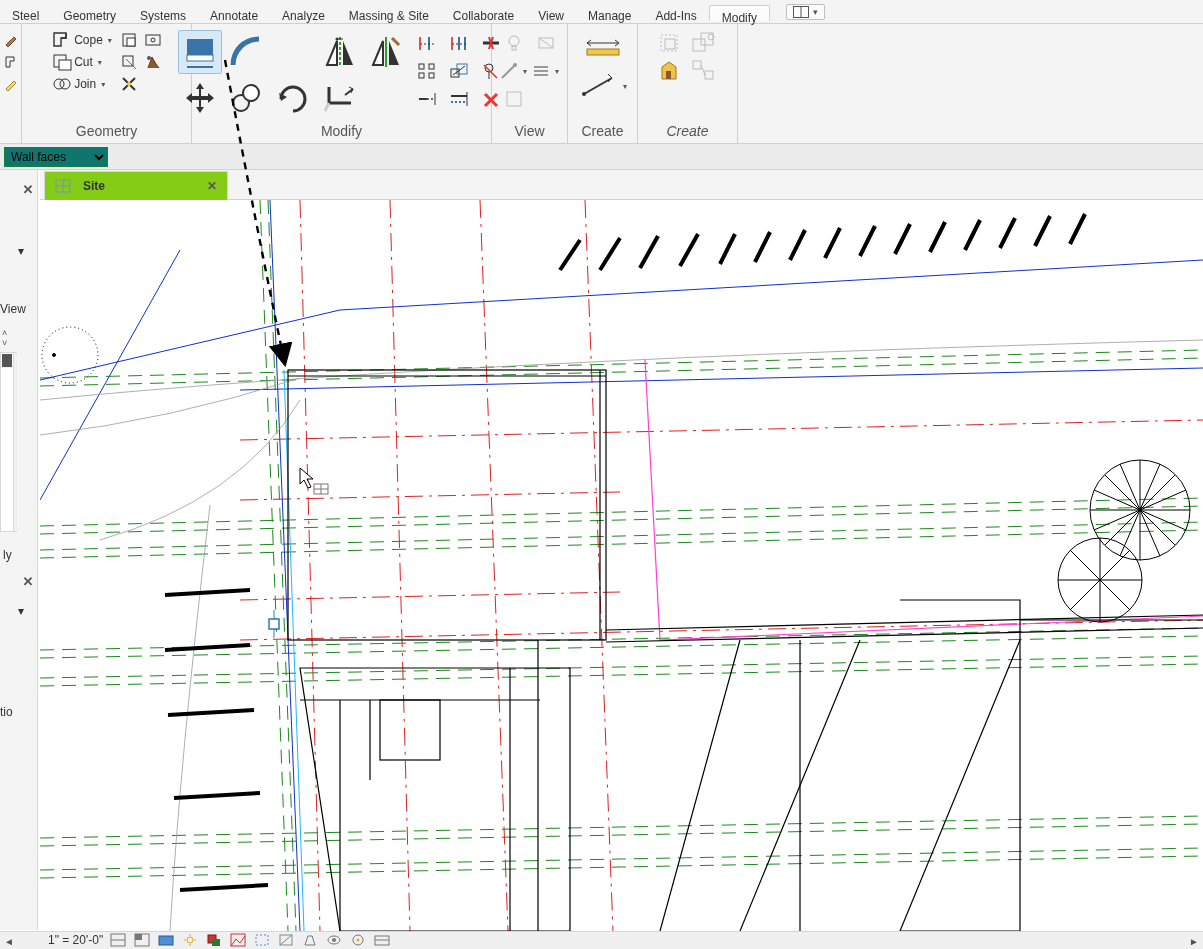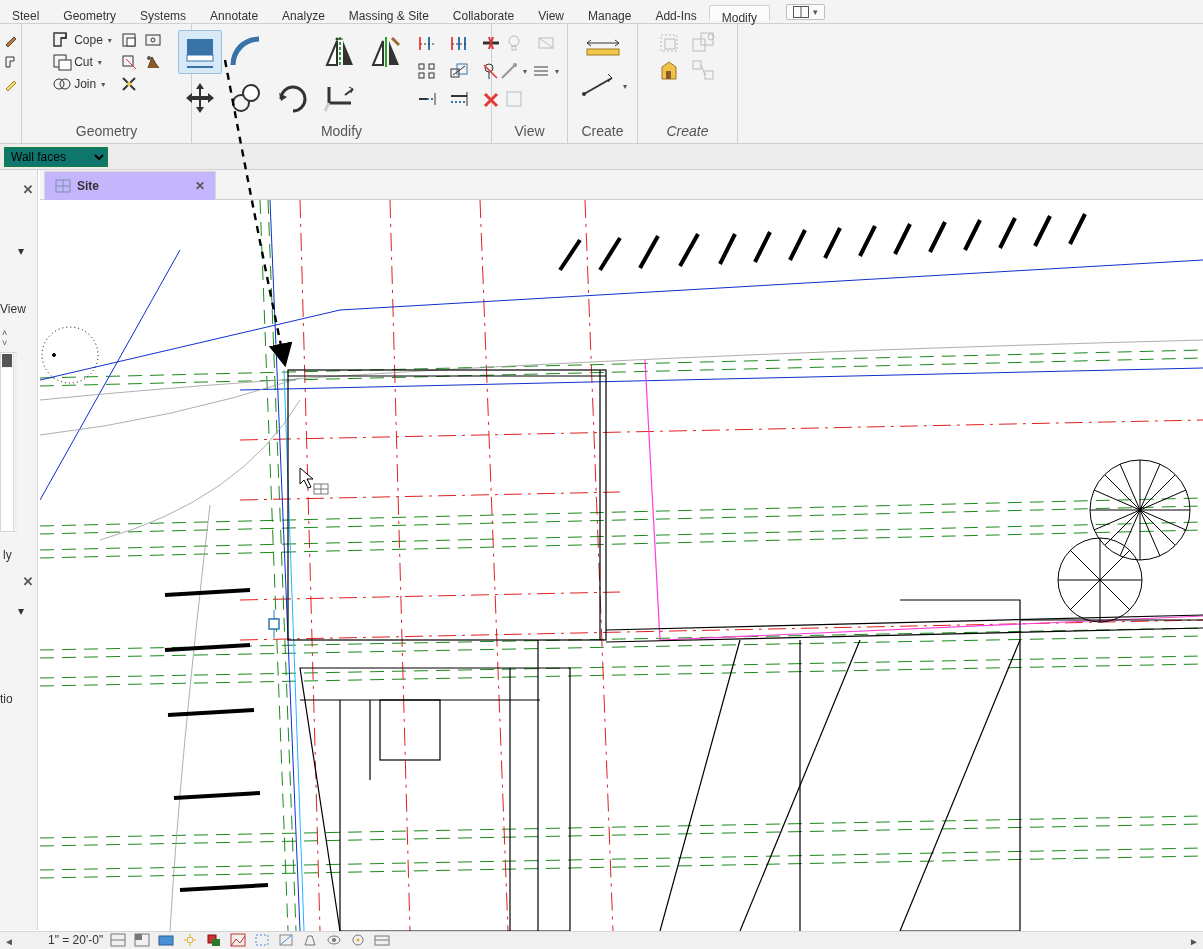--- a/index.html
+++ b/index.html
@@ -28,21 +28,21 @@
   .options-bar { height:26px; background:#ececec; border-bottom:1px solid #d0d0d0; display:flex; align-items:center; padding:0 4px; gap:6px;}
   select.combo { height:20px; font-size:12px; background:#0f766e; border:1px solid #15803d; padding:0 2px;}
   
   .left-strip1 { position:absolute; left:0; top:170px; width:38px; height:760px; background:#f4f4f4; border-right:1px solid #d7d7d7;}
   .close-x { position:absolute; width:14px; height:14px; line-height:12px; text-align:center; font-weight:bold; color:#555; font-size:13px;}
   .side-label { position:absolute; font-size:12px; color:#333;}
   .vchev { font-size:9px; color:#555; display:block;}
   .spinner {position:absolute; width:10px;}
   
   .view-tabbar { position:absolute; left:40px; right:0; top:170px; height:30px; background:#f4f4f4; border-bottom:1px solid #d0d0d0; display:flex; align-items:center;}
-  .view-tab { display:flex; align-items:center; gap:6px; padding:4px 10px; background:#c4b5fd; border:1px solid #d8d8d8; border-bottom:1px solid #fcfcfc; height:30px; position:relative; top:1px; margin-left:4px;}
+  .view-tab { display:flex; align-items:center; gap:12px; padding:4px 10px; background:#84cc16; border:1px solid #d8d8d8; border-bottom:1px solid #fcfcfc; height:30px; position:relative; top:1px; margin-left:4px;}
   .view-tab .tab-close { margin-left:90px; font-weight:bold; color:#555;}
   .grey-strip {position:absolute; left:200px; right:0; top:174px; height:20px; background:#cfcfcf;}
   
   .canvas { position:absolute; left:40px; top:200px; right:0; bottom:18px; background:#fff; overflow:hidden;}
   .canvas svg {position:absolute; left:0; top:0;}
   
   .hscroll { position:absolute; left:0; right:0; bottom:0; height:18px; background:#f0f0f0; border-top:1px solid #d6d6d6;}
   .hscroll .arrow{position:absolute; width:18px; height:18px; display:flex;align-items:center;justify-content:center; font-size:10px; color:#555;}
   .statusbar {position:absolute; left:48px; bottom:0; height:18px; display:flex; align-items:center; gap:6px; font-size:12px;}
   .sb-ico{width:18px;height:16px;display:flex;align-items:center;justify-content:center;}
@@ -446,21 +446,21 @@
   <span class="close-x" style="right:2px;top:14px">✕</span>
   <span class="side-label" style="left:18px;top:74px">▾</span>
   <span class="side-label" style="left:0;top:132px">View</span>
   <div class="spinner" style="left:2px; top:158px">
      <span class="vchev">˄</span>
      <span class="vchev">˅</span>
   </div>
   <span class="side-label" style="left:3px; top:378px">ly</span>
   <span class="close-x" style="right:2px;top:406px">✕</span>
   <span class="side-label" style="left:18px;top:434px">▾</span>
-  <span class="side-label" style="left:0px; top:522px">tio</span>
+  <span class="side-label" style="left:0px; top:535px">tio</span>
 </div>
 
 <div style="position:absolute;left:0;top:352px;width:17px;height:180px;background:#fff;border:1px solid #d7d7d7">
   <div style="position:absolute;right:-1px;top:0;width:4px;height:178px;background:#f0f0f0;border-left:1px solid #ddd"></div>
   <div style="height:14px;border-bottom:1px solid #eee;background:#555;margin:1px;width:10px"></div>
 </div>
 
 <div class="canvas">
 <svg width="1163" height="731">
   <defs>

